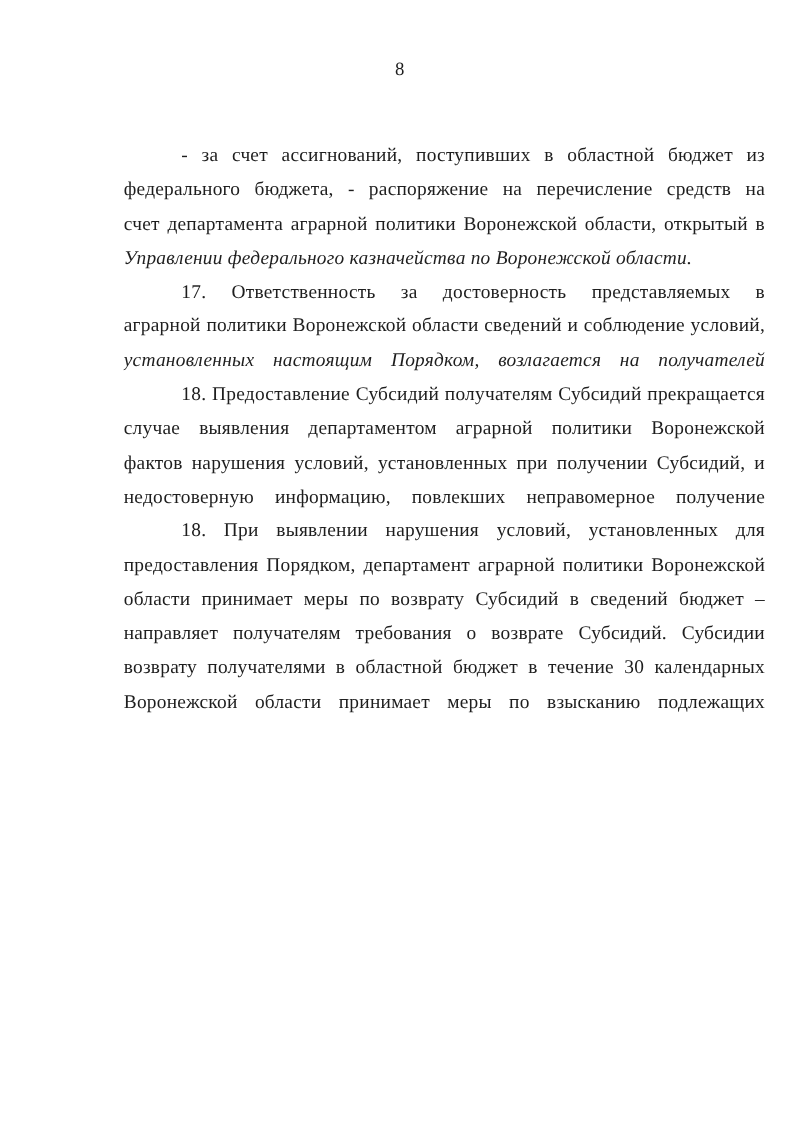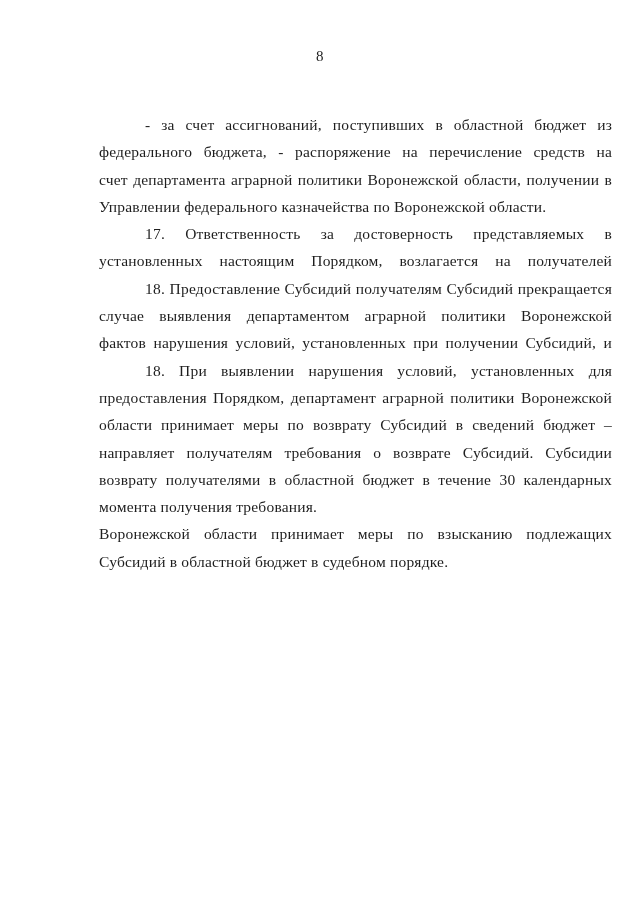--- a/index.html
+++ b/index.html
@@ -43,39 +43,40 @@
     text-align: justify;
     text-align-last: justify;
     height: 27.3px;
     overflow: hidden;
   }
   .line.first {
     padding-left: 46px;
   }
   .line.last {
     text-align-last: left;
+    font-style: italic;
   }
 </style>
 </head>
 <body>
 
 <div class="page">
   <div class="page-number">8</div>
   <div class="doc-body">
       <div class="line first">- за счет ассигнований, поступивших в областной бюджет из</div>
       <div class="line">федерального бюджета, - распоряжение на перечисление средств на лицевой</div>
-      <div class="line">счет департамента аграрной политики Воронежской области, получении в</div>
+      <div class="line">счет департамента аграрной политики Воронежской области, открытый в</div>
       <div class="line last">Управлении федерального казначейства по Воронежской области.</div>
       <div class="line first">17. Ответственность за достоверность представляемых в департамент</div>
+      <div class="line">аграрной политики Воронежской области сведений и соблюдение условий,</div>
       <div class="line last">установленных настоящим Порядком, возлагается на получателей Субсидий.</div>
       <div class="line first">18. Предоставление Субсидий получателям Субсидий прекращается в</div>
       <div class="line">случае выявления департаментом аграрной политики Воронежской области</div>
       <div class="line">фактов нарушения условий, установленных при получении Субсидий, и (или)</div>
+      <div class="line">недостоверную информацию, повлекших неправомерное получение</div>
       <div class="line first">18. При выявлении нарушения условий, установленных для</div>
       <div class="line">предоставления Порядком, департамент аграрной политики Воронежской</div>
       <div class="line">области принимает меры по возврату Субсидий в сведений бюджет –</div>
       <div class="line">направляет получателям требования о возврате Субсидий. Субсидии подлежат</div>
       <div class="line">возврату получателями в областной бюджет в течение 30 календарных дней с</div>
-      <div class="line last">момента получения требования.</div>
       <div class="line">Воронежской области принимает меры по взысканию подлежащих возврату</div>
-      <div class="line last">Субсидий в областной бюджет в судебном порядке.</div>
     </div>
 </div>
 
 </body></html>

